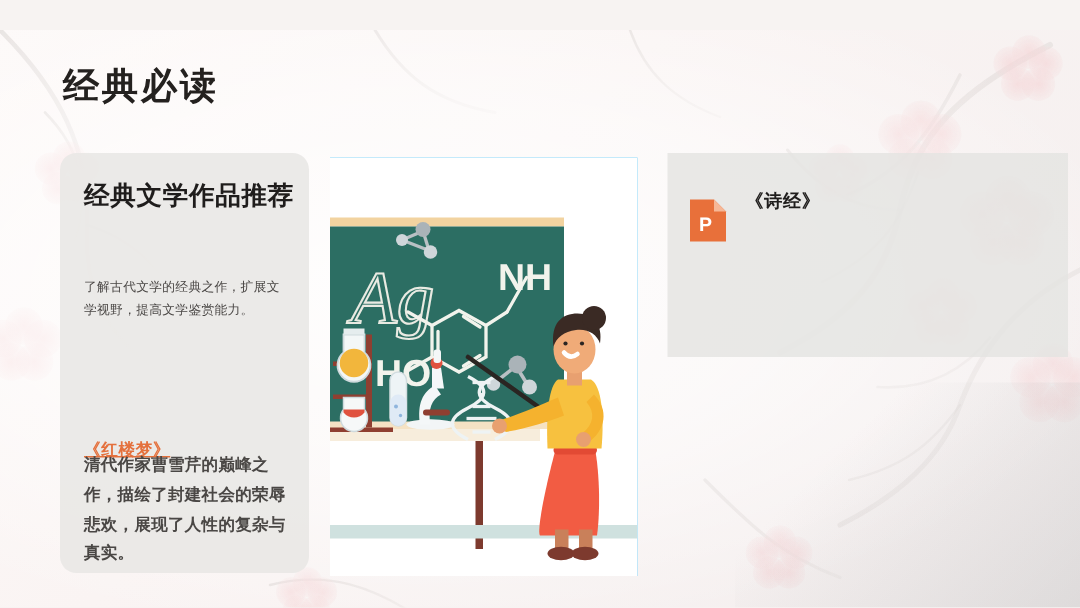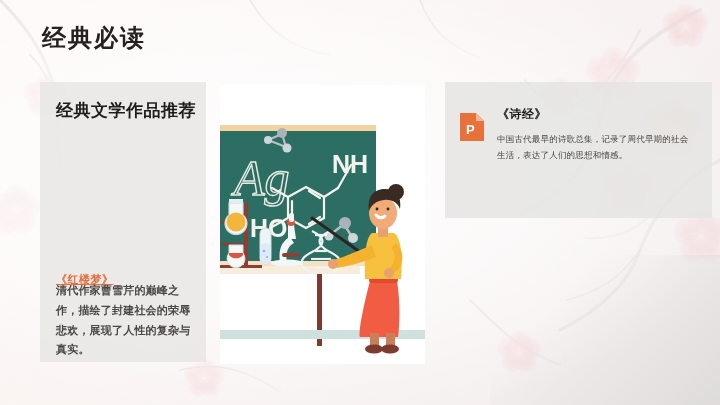--- a/index.html
+++ b/index.html
@@ -2,21 +2,21 @@
 <html><head>
 <meta charset="utf-8">
 <style>
   html,body{margin:0;padding:0;}
   body{
     width:720px;height:405px;overflow:hidden;
     font-family:"Liberation Sans","DejaVu Sans",sans-serif;
     background:#f7f3f2;
     position:relative;
   }
-  .slide{position:absolute;inset:0;overflow:hidden;}
+  .slide{position:absolute;inset:0;overflow:hidden;margin-top:20px;}
 
   
   .bg{position:absolute;inset:0;background:
       linear-gradient(135deg,#fdf9f8 0%,#faf4f3 40%,#f3eeee 100%);}
   .bg-blossoms{position:absolute;inset:0;opacity:.55;}
   .bg-vignette{position:absolute;inset:0;
     background:radial-gradient(ellipse at 38% 45%, rgba(255,255,255,.85) 0%, rgba(255,255,255,.55) 42%, rgba(255,255,255,0) 78%);}
   .bg-grayblob{position:absolute;right:0;bottom:0;width:230px;height:150px;
     background:linear-gradient(315deg,rgba(190,190,190,.40),rgba(200,200,200,0) 70%);}
 
@@ -24,20 +24,21 @@
   .page-title{
     position:absolute;left:42px;top:26px;
     font-size:24px;font-weight:bold;color:#24211f;letter-spacing:2px;
     line-height:1;
   }
 
   
   .left-card{
     position:absolute;left:40px;top:82px;width:166px;height:280px;
     background:rgba(232,231,229,.88);
+    border-radius:11px;
   }
   .left-heading{
     position:absolute;left:16px;top:18px;width:140px;
     font-size:17px;font-weight:bold;color:#1f1d1c;line-height:1.35;
     letter-spacing:.5px;
   }
   .left-body{
     position:absolute;left:16px;top:82px;width:136px;
     font-size:8.5px;color:#4a4745;line-height:1.75;letter-spacing:.2px;
   }
@@ -184,20 +185,21 @@
     </g>
   </svg>
 
   <div class="bg-vignette"></div>
   <div class="bg-grayblob"></div>
 
   <div class="page-title">经典必读</div>
 
   <div class="left-card">
     <div class="left-heading">经典文学作品推荐</div>
+    <div class="left-body">了解古代文学的经典之作，扩展文学视野，提高文学鉴赏能力。</div>
     <div class="left-subtitle">《红楼梦》</div>
     <div class="left-subbody">清代作家曹雪芹的巅峰之作，描绘了封建社会的荣辱悲欢，展现了人性的复杂与真实。</div>
   </div>
 
   <div class="illus">
     <svg viewBox="0 0 205 279">
 
       <rect x="0" y="0" width="205" height="279" fill="#ffffff"></rect>
 
       <rect x="0" y="40" width="156" height="6" fill="#f2d3a0"></rect>
@@ -319,17 +321,16 @@
     </svg>
   </div>
 
   <div class="right-card rc1">
     <svg class="rc-icon" viewBox="0 0 26 30">
       <path d="M1,1 L17,1 L25,9 L25,29 L1,29 Z" fill="#e8703a"></path>
       <path d="M17,1 L25,9 L17,9 Z" fill="#f6b796"></path>
       <text x="7" y="22" font-family="'Liberation Sans',sans-serif" font-size="13" font-weight="bold" fill="#ffffff">P</text>
     </svg>
     <div class="rc-title">《诗经》</div>
-    <div class="rc-body">中国古代最早的诗歌总集，记录了周代早期的社会生活，表达了人们的思想和情感。</div>
   </div>
 
 
 </div>
 
 </body></html>

